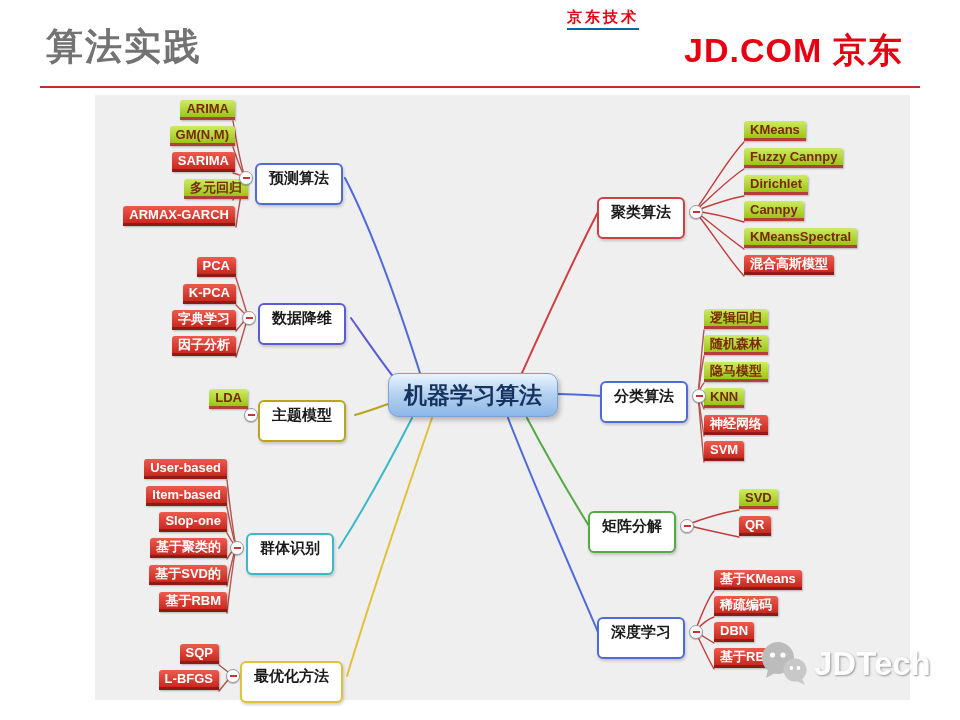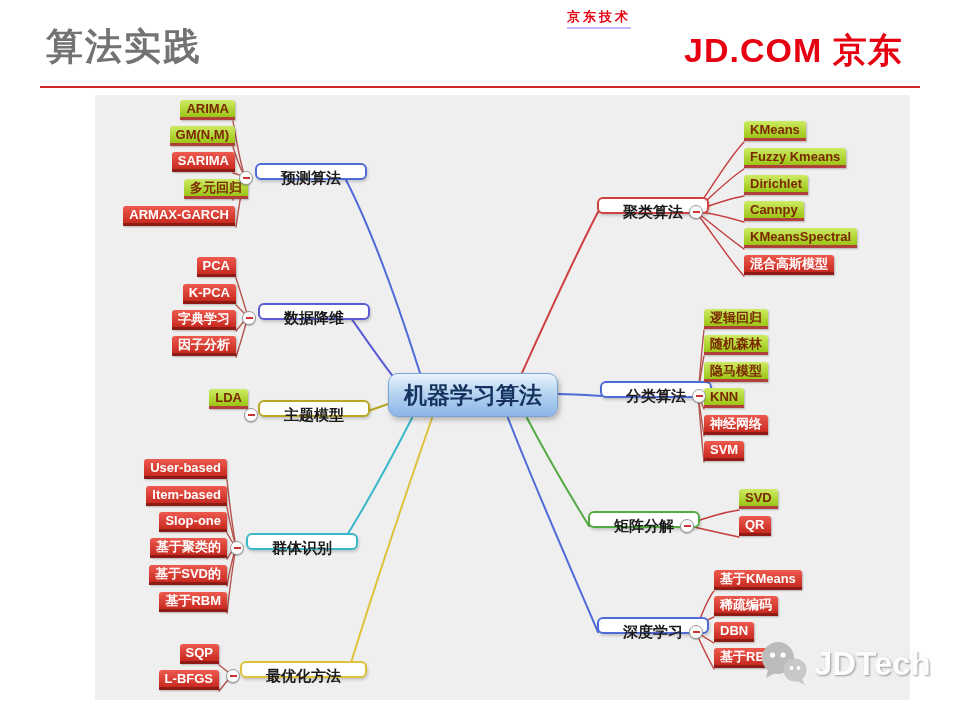--- a/index.html
+++ b/index.html
@@ -5,37 +5,37 @@
   * { margin:0; padding:0; box-sizing:border-box; }
   html,body { width:960px; height:720px; }
   body {
     position:relative; overflow:hidden; background:#ffffff;
     font-family:"Liberation Sans","DejaVu Sans",sans-serif;
   }
   
   .slide-title { position:absolute; left:46px; top:22px; font-size:37px; font-weight:900; color:#737373; letter-spacing:2px; }
   .header-rule { position:absolute; left:40px; top:86px; width:880px; height:2px; background:#cc2a2a; }
   .logo-openday { position:absolute; left:567px; top:8px; text-align:center; color:#e60012; }
-  .logo-openday .small { display:block; font-size:13px; font-weight:bold; letter-spacing:3px; border-bottom:2px solid #c4b5fd; padding-bottom:1px; }
+  .logo-openday .small { display:block; font-size:15px; font-weight:bold; letter-spacing:3px; border-bottom:2px solid #0369a1; padding-bottom:1px; }
   .logo-openday .big { display:block; font-size:36px; font-weight:900; letter-spacing:2px; line-height:1.3; }
   .logo-jdcom { position:absolute; left:684px; top:28px; font-size:34px; font-weight:900; color:#e60012; letter-spacing:1px; }
   
   .map-bg { position:absolute; left:95px; top:95px; width:815px; height:605px; background:#efeff0; z-index:0; }
   svg.lines { position:absolute; left:0; top:0; z-index:1; }
   svg.lines path { fill:none; stroke-linecap:round; }
   
   .root-node {
     position:absolute; left:388px; top:373px; width:170px; height:44px; z-index:2;
     background:linear-gradient(#e9f4fd 0%, #b7d4f0 45%, #8cb6e8 100%);
     border:1px solid #7aa3d4; border-radius:10px; text-align:center; line-height:42px;
     font-size:23px; font-weight:bold; color:#15335e; box-shadow:2px 3px 5px rgba(0,0,0,.25);
   }
   .branch {
     position:absolute; z-index:2; background:#ffffff; border:2px solid #888; border-radius:6px;
-    height:17px; line-height:26px; padding:0 24px; font-size:15px; font-weight:bold; color:#1a1a1a;
+    height:42px; line-height:26px; padding:0 12px; font-size:15px; font-weight:bold; color:#1a1a1a;
     white-space:nowrap; box-shadow:1px 2px 3px rgba(0,0,0,.18);
   }
   .bc-blue   { border-color:#4f6bd8; }
   .bc-violet { border-color:#5b5bd6; }
   .bc-olive  { border-color:#b8a520; }
   .bc-cyan   { border-color:#3bb8c9; }
   .bc-yellow { border-color:#e0c23a; }
   .bc-red    { border-color:#d04040; }
   .bc-green  { border-color:#55aa44; }
   .child {
@@ -180,21 +180,21 @@
     <i></i>
   </div>
 <div class="child red" style="right:741px; top:644px;">SQP</div>
 <div class="child red" style="right:741px; top:670px;">L-BFGS</div>
 
 <div class="branch bc-red" style="left:597px; top:197px;">聚类算法</div>
 <div class="toggle" style="left:689px; top:205px;">
     <i></i>
   </div>
 <div class="child green" style="left:744px; top:121px;">KMeans</div>
-<div class="child green" style="left:744px; top:148px;">Fuzzy Kmeans</div>
+<div class="child green" style="left:744px; top:148px;">Fuzzy Cannpy</div>
 <div class="child green" style="left:744px; top:175px;">Dirichlet</div>
 <div class="child green" style="left:744px; top:201px;">Cannpy</div>
 <div class="child green" style="left:744px; top:228px;">KMeansSpectral</div>
 <div class="child red" style="left:744px; top:255px;">混合高斯模型</div>
 
 <div class="branch bc-blue" style="left:600px; top:381px;">分类算法</div>
 <div class="toggle" style="left:692px; top:389px;">
     <i></i>
   </div>
 <div class="child green" style="left:704px; top:309px;">逻辑回归</div>

